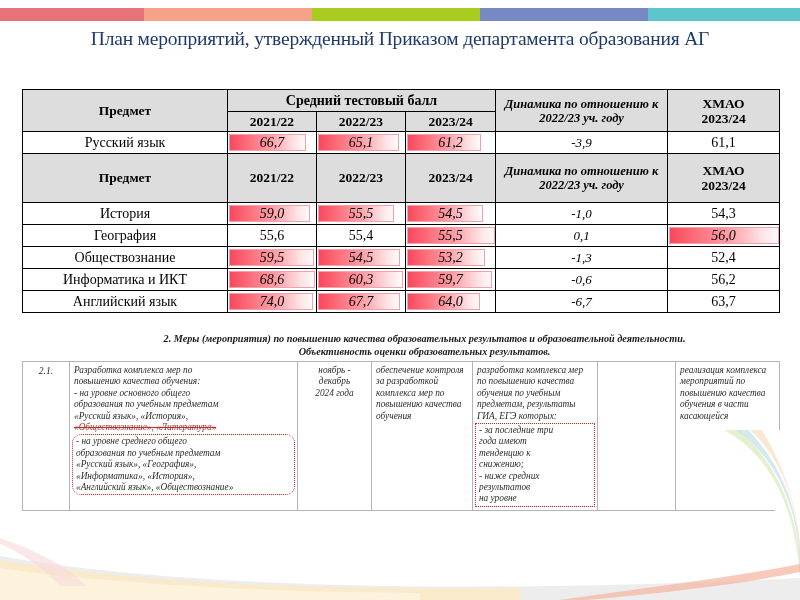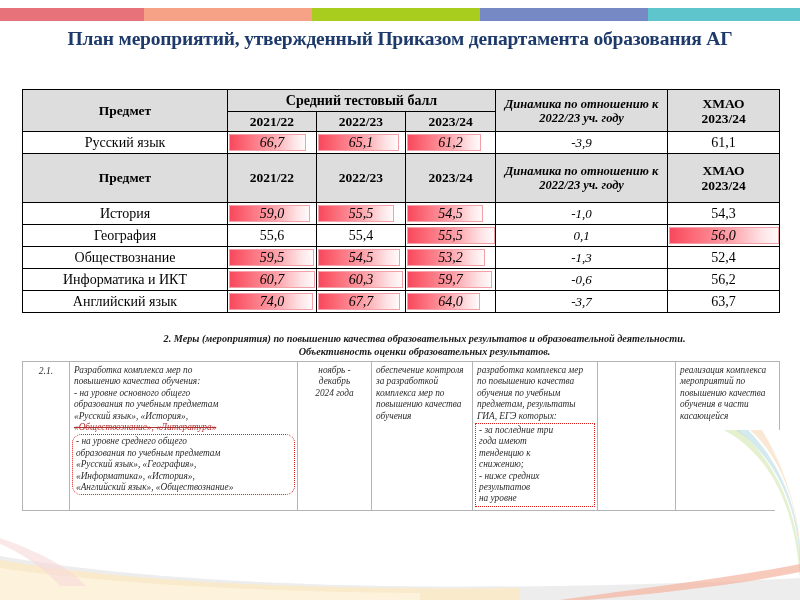--- a/index.html
+++ b/index.html
@@ -13,21 +13,21 @@
   #topbar > div{height:100%;}
 
   
   .deco{position:absolute;pointer-events:none;}
   #deco-right{right:0;top:430px;width:120px;height:170px;overflow:hidden;}
   #deco-bottom{left:0;bottom:0;width:800px;height:62px;overflow:hidden;}
 
   
   #title{
     position:absolute;left:8px;top:26px;width:784px;
-    text-align:center;color:#1d3a6b;font-weight:bold;
+    text-align:center;color:#1d3a6b;font-weight:normal;
     font-size:19.5px;line-height:25px;letter-spacing:-0.2px;
   }
   #title .l2{display:block;}
 
   
   #scores{
     position:absolute;left:22px;top:89px;width:757px;
     border-collapse:collapse;table-layout:fixed;
   }
   #scores td,#scores th{
@@ -213,21 +213,21 @@
           </div>
         </td>
         <td class="dyn">-1,3</td>
         <td class="plain">52,4</td>
       </tr>
       <tr>
         <td class="subj">Информатика и ИКТ</td>
         <td>
           <div class="cellbar">
             <div class="fill" style="width:98%"></div>
-            <span class="val">60,7</span>
+            <span class="val">68,6</span>
           </div>
         </td>
         <td>
           <div class="cellbar">
             <div class="fill" style="width:97%"></div>
             <span class="val">60,3</span>
           </div>
         </td>
         <td>
           <div class="cellbar">
@@ -251,21 +251,21 @@
             <div class="fill" style="width:93%"></div>
             <span class="val">67,7</span>
           </div>
         </td>
         <td>
           <div class="cellbar">
             <div class="fill" style="width:82%"></div>
             <span class="val">64,0</span>
           </div>
         </td>
-        <td class="dyn">-3,7</td>
+        <td class="dyn">-6,7</td>
         <td class="plain">63,7</td>
       </tr>
     </tbody>
 </table>
 
 <table id="measures">
   <colgroup>
     <col style="width:47px">
       <col style="width:228px">
       <col style="width:74px">

